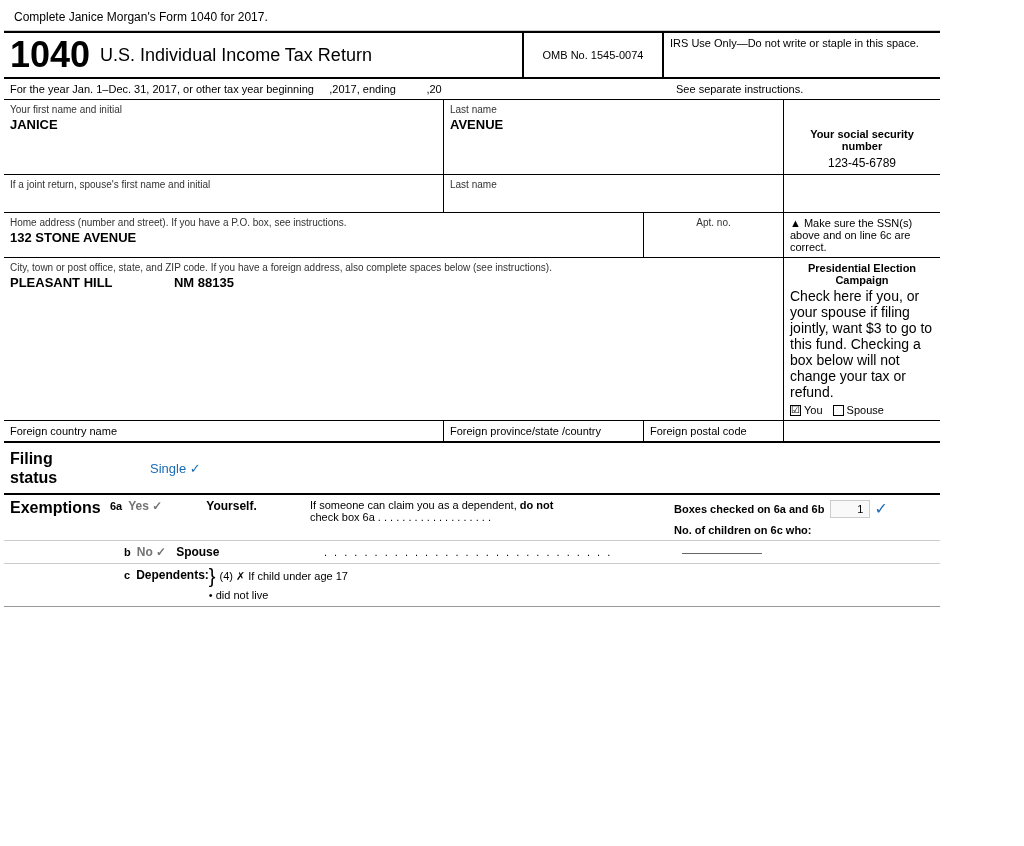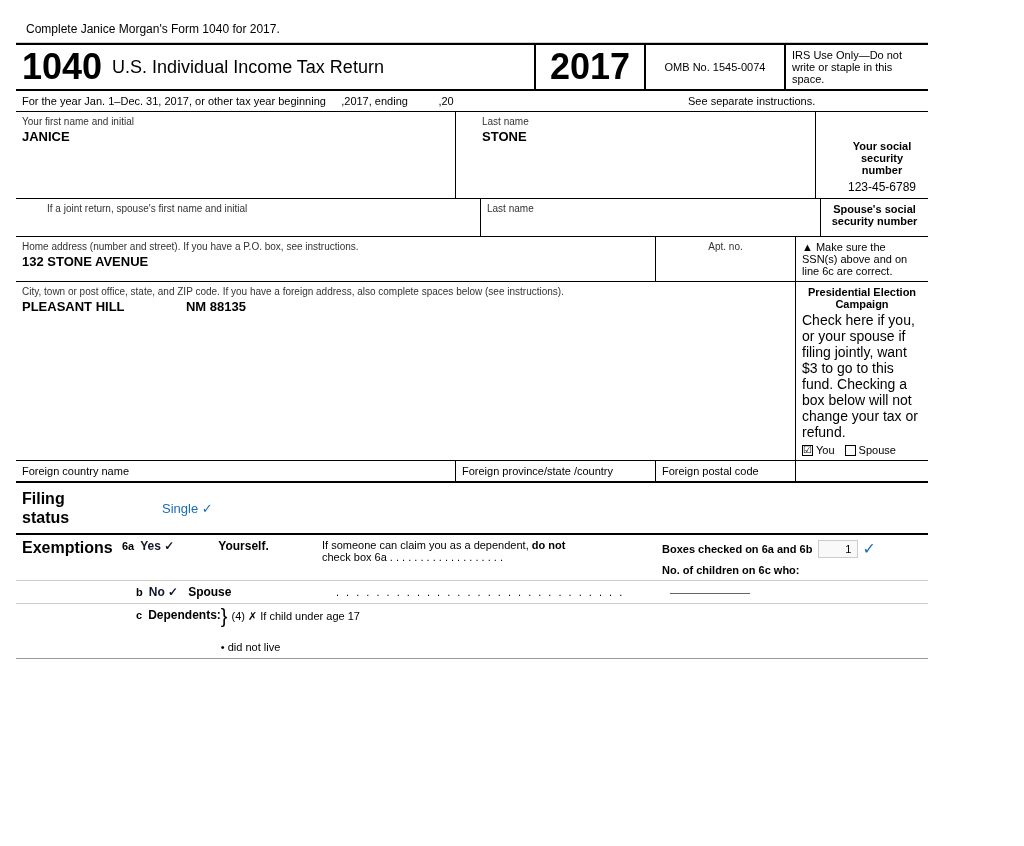--- a/index.html
+++ b/index.html
@@ -6,21 +6,21 @@
     body { font-family: Arial, sans-serif; font-size: 12px; background: #fff; color: #000; }
     
     .top-instruction {
       padding: 6px 10px;
       font-size: 12px;
       border-bottom: 1px solid #ccc;
     }
 
     .form-container {
       width: 944px;
-      padding: 16px;
+      padding: 4px;
     }
 
     .header-row {
       display: flex;
       border-bottom: 2px solid #000;
       border-top: 2px solid #000;
     }
 
     .header-left {
       flex: 0 0 520px;
@@ -88,21 +88,20 @@
 
     .tax-year-right {
       flex: 1;
       font-size: 11px;
       padding-left: 6px;
     }
 
     .name-section {
       display: flex;
       border-bottom: 1px solid #000;
-      gap: 20px;
     }
 
     .name-col1 {
       flex: 0 0 440px;
       border-right: 1px solid #000;
       padding: 4px 6px;
     }
 
     .name-col2 {
       flex: 0 0 340px;
@@ -136,21 +135,20 @@
 
     .spouse-section {
       display: flex;
       border-bottom: 1px solid #000;
     }
 
     .spouse-col1 {
       flex: 0 0 440px;
       border-right: 1px solid #000;
       padding: 4px 6px;
-      margin-left: 25px;
     }
 
     .spouse-col2 {
       flex: 0 0 340px;
       border-right: 1px solid #000;
       padding: 4px 6px;
     }
 
     .spouse-col3 {
       flex: 1;
@@ -268,21 +266,21 @@
       margin-right: 4px;
     }
 
     .no-label {
       color: #1a6bb5;
       font-weight: bold;
       margin-right: 4px;
     }
 
     .check-mark {
-      color: #0f172a;
+      color: #737373;
     }
 
     .value-box {
       border: 1px solid #ccc;
       padding: 2px 6px;
       min-width: 40px;
       text-align: right;
       background: #f9f9f9;
     }
 
@@ -317,58 +315,54 @@
 
   <div class="top-instruction">Complete Janice Morgan's Form 1040 for 2017.</div>
 
   <div class="header-row">
     <div class="header-left">
       <div class="form-title-row">
         <span class="form-number">1040</span>
         <span class="form-title">U.S. Individual Income Tax Return</span>
       </div>
     </div>
-    <div class="year-block">2017</div>
     <div class="omb-block">OMB No. 1545-0074</div>
     <div class="irs-use-block">IRS Use Only—Do not write or staple in this space.</div>
   </div>
 
   <div class="tax-year-row">
     <div class="tax-year-left">
       <span>For the year Jan. 1–Dec. 31, 2017, or other tax year beginning</span>&nbsp;&nbsp;&nbsp;&nbsp;&nbsp;<span>,2017, ending</span>&nbsp;&nbsp;&nbsp;&nbsp;&nbsp;&nbsp;&nbsp;&nbsp;&nbsp;&nbsp;<span>,20</span>
     </div>
     <div class="tax-year-right">See separate instructions.</div>
   </div>
 
   <div class="name-section">
     <div class="name-col1">
       <div class="field-label">Your first name and initial</div>
       <div class="field-value">JANICE</div>
     </div>
     <div class="name-col2">
       <div class="field-label">Last name</div>
-      <div class="field-value">STONE</div>
+      <div class="field-value">AVENUE</div>
     </div>
     <div class="name-col3">
       <div class="ssn-label">Your social security number</div>
       <div style="font-size:12px; margin-top:4px;">123-45-6789</div>
     </div>
   </div>
 
   <div class="spouse-section">
     <div class="spouse-col1">
       <div class="field-label">If a joint return, spouse's first name and initial</div>
       <div class="field-value" style="min-height:16px;"></div>
     </div>
     <div class="spouse-col2">
       <div class="field-label">Last name</div>
       <div class="field-value" style="min-height:16px;"></div>
-    </div>
-    <div class="spouse-col3">
-      <div class="ssn-label">Spouse's social security number</div>
     </div>
   </div>
 
   <div class="address-section">
     <div class="address-main">
       <div class="field-label">Home address (number and street). If you have a P.O. box, see instructions.</div>
       <div class="field-value">132 STONE AVENUE</div>
     </div>
     <div class="apt-col">
       <div class="field-label">Apt. no.</div>
@@ -463,19 +457,19 @@
       </div>
 
 
       <div style="flex: 0 0 260px; font-size:11px;">
         <div style="display:flex; align-items:center; gap:4px;">
           <span style="font-size:20px; line-height:0.8;">}</span>
           <div>
             <div>(4) ✗ If child under age 17</div>
           </div>
         </div>
-        <div class="bullet-item" style="margin-top:16px;">• did not live</div>
+        <div class="bullet-item" style="margin-top:4px;">• did not live</div>
       </div>
     </div>
 
   </div>
 
 </div>
 
 </body></html>

